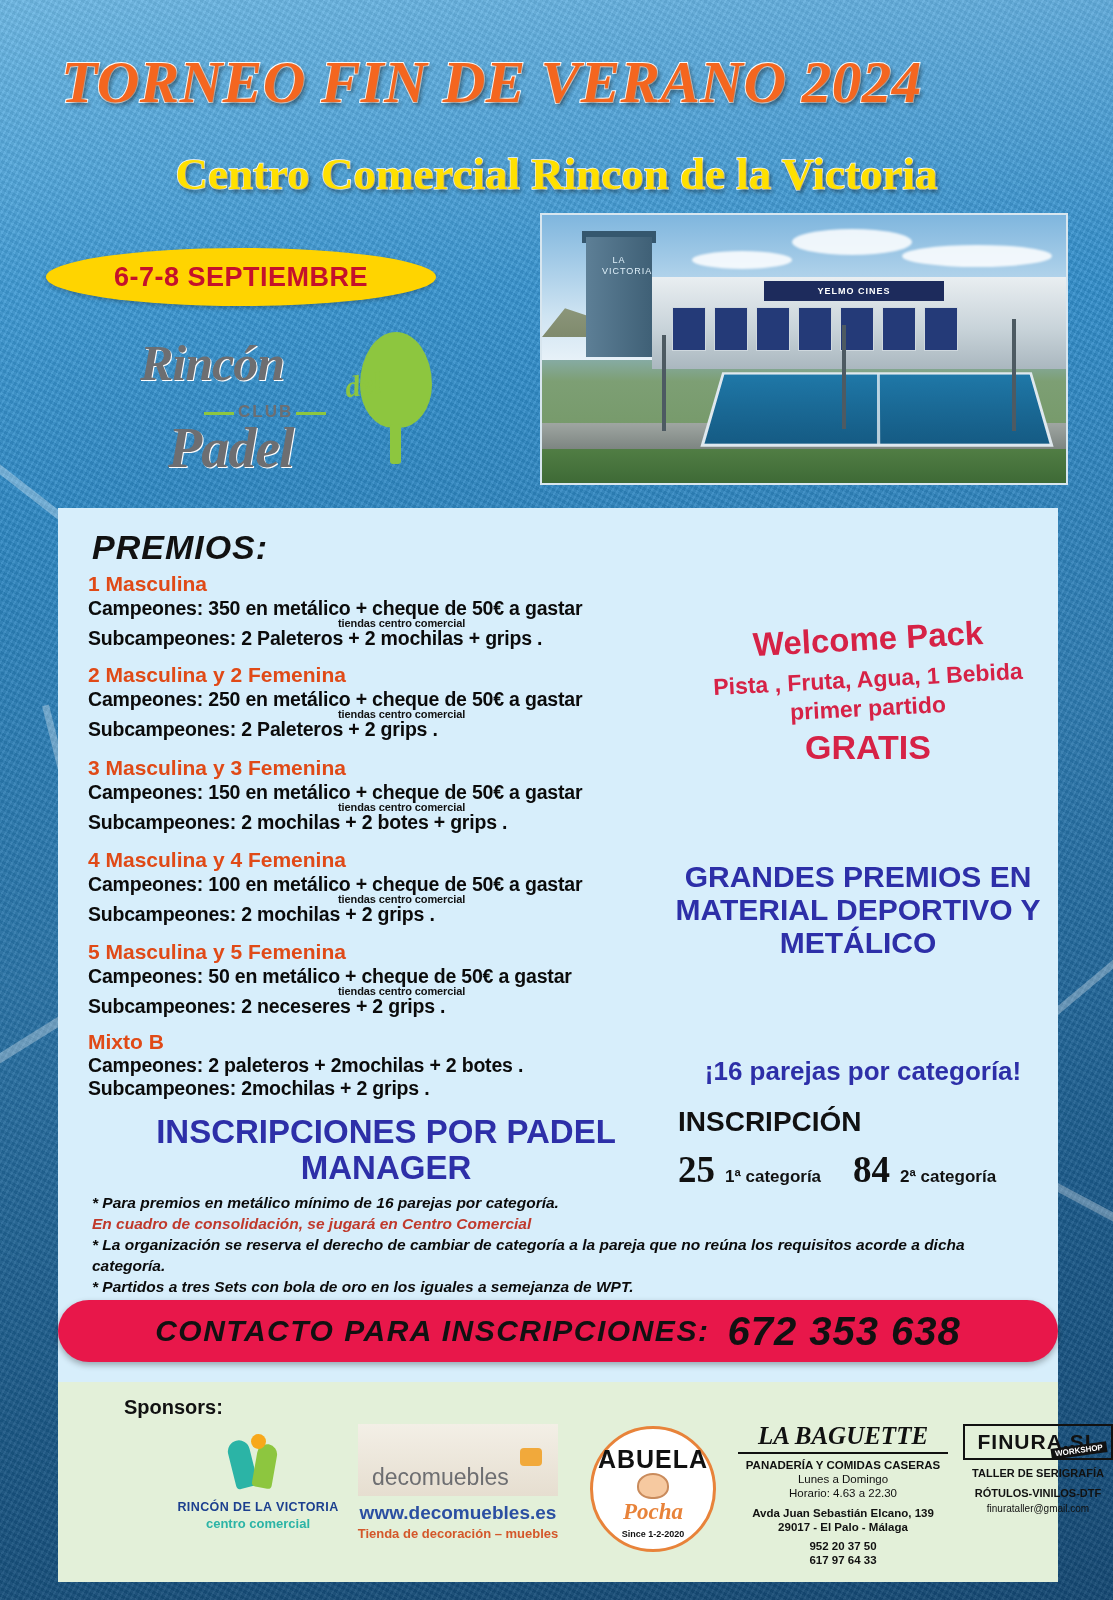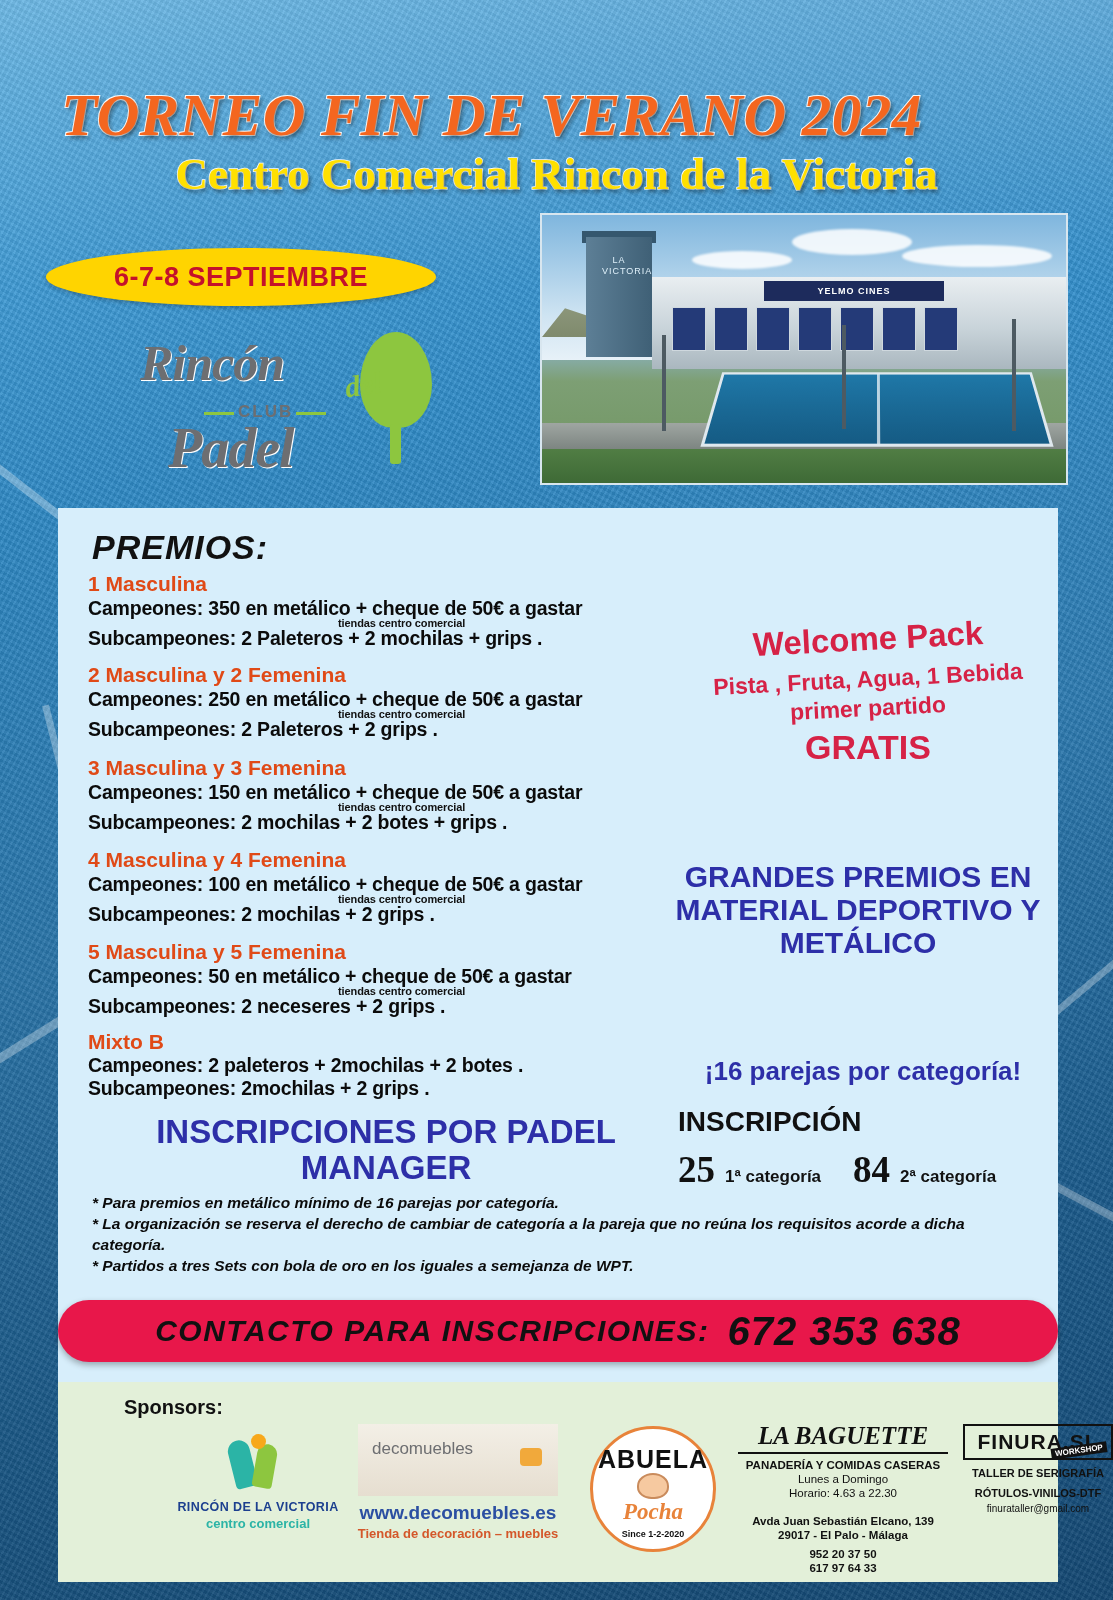--- a/index.html
+++ b/index.html
@@ -32,21 +32,20 @@
     position: absolute; top: 48px; left: 0; width: 983px;
     text-align: center;
     font-family: "Liberation Serif", serif;
     font-weight: bold; font-style: italic;
     font-size: 59px; letter-spacing: 0.5px;
     color: #f4661f;
     -webkit-text-stroke: 2px #ffffff;
     paint-order: stroke fill;
     text-shadow: 2px 3px 4px rgba(0,0,0,0.45);
     white-space: nowrap;
-    margin-top: 33px;
   }
   .title2 {
     position: absolute; top: 148px; left: 0; width: 1113px;
     text-align: center;
     font-family: "Liberation Serif", serif;
     font-weight: bold;
     font-size: 45px;
     color: #ffe000;
     -webkit-text-stroke: 1.6px #ffffff;
     paint-order: stroke fill;
@@ -255,21 +254,21 @@
   .sp-rv-t1 { font-size: 12.5px; color: #1c3f8f; font-weight: bold; letter-spacing: 0.4px; }
   .sp-rv-t2 { font-size: 13px; color: #2bb4a6; font-weight: bold; margin-top: 2px; }
 
   .sp-deco { left: 290px; top: 42px; width: 220px; }
   .sp-deco-box {
     width: 200px; height: 72px; margin: 0 auto;
     background: linear-gradient(180deg,#f3efe6,#e6ded0);
     position: relative; overflow: hidden;
   }
   .sp-deco-box .txt {
-    position:absolute; left:14px; top:15px; font-size:17px; color:#6d6e71;
+    position:absolute; left:14px; top:40px; font-size:23px; color:#6d6e71;
   }
   .sp-deco-box .bub { position:absolute; right:16px; top:24px; width:22px; height:18px; background:#f1a93b; border-radius:4px; }
   .sp-deco-url { font-size: 19px; color: #2b4fa2; font-weight: bold; margin-top: 6px; }
   .sp-deco-sub { font-size: 13px; color: #d4572a; font-weight: bold; margin-top: 2px; }
 
   .sp-abuela { left: 520px; top: 44px; width: 150px; }
   .sp-abuela-circ {
     width: 126px; height: 126px; margin: 0 auto; border-radius: 50%;
     background: #fff; border: 3px solid #e8833a; position: relative;
   }
@@ -396,20 +395,21 @@
   <div class="cat-block" style="top:522px;">
     <div class="mixto-head">Mixto B</div>
     <div class="cat-line">Campeones:  2 paleteros + 2mochilas + 2 botes .</div>
     <div class="cat-line">Subcampeones: 2mochilas + 2 grips .</div>
   </div>
 
   <div class="inscripciones-por">INSCRIPCIONES POR PADEL MANAGER</div>
 
   <div class="notes">
     <div class="note">* Para premios en metálico mínimo de 16 parejas por categoría.</div>
+    <div class="note red">En cuadro de consolidación, se jugará en Centro Comercial</div>
     <div class="note">* La organización se reserva el derecho de cambiar de categoría a la pareja que no reúna los requisitos acorde a dicha categoría.</div>
     <div class="note">* Partidos a tres Sets con bola de oro en los iguales a semejanza de WPT.</div>
   </div>
 
   <div class="welcome">
     <div class="w1">Welcome Pack</div>
     <div class="w2">Pista , Fruta, Agua, 1 Bebida</div>
     <div class="w3">primer partido</div>
     <div class="w4">GRATIS</div>
   </div>
@@ -462,21 +462,21 @@
       <div class="a3">Since 1-2-2020</div>
     </div>
   </div>
 
   <div class="sp sp-baguette">
     <div class="sp-bag-t">LA BAGUETTE</div>
     <div class="sp-bag-rule"></div>
     <div class="sp-bag-l b">PANADERÍA Y COMIDAS CASERAS</div>
     <div class="sp-bag-l">Lunes a Domingo</div>
     <div class="sp-bag-l">Horario: 4.63 a 22.30</div>
-    <div class="sp-bag-l b" style="margin-top:14px;">Avda Juan Sebastián Elcano, 139</div>
+    <div class="sp-bag-l b" style="margin-top:6px;">Avda Juan Sebastián Elcano, 139</div>
     <div class="sp-bag-l b">29017 - El Palo - Málaga</div>
     <div class="sp-bag-l b" style="margin-top:5px;">952 20 37 50</div>
     <div class="sp-bag-l b">617 97 64 33</div>
   </div>
 
   <div class="sp sp-finura">
     <div class="sp-fin-box">
       <div class="sp-fin-t">FINURA.SL</div>
       <div class="sp-fin-ws">WORKSHOP</div>
     </div>

